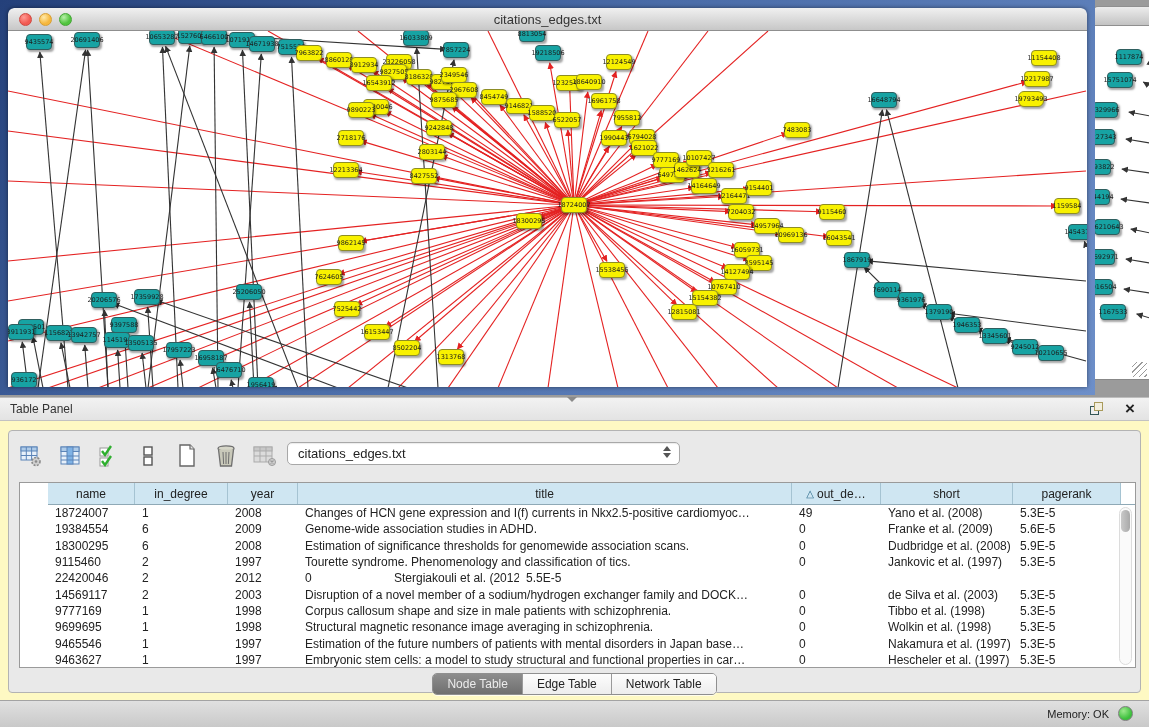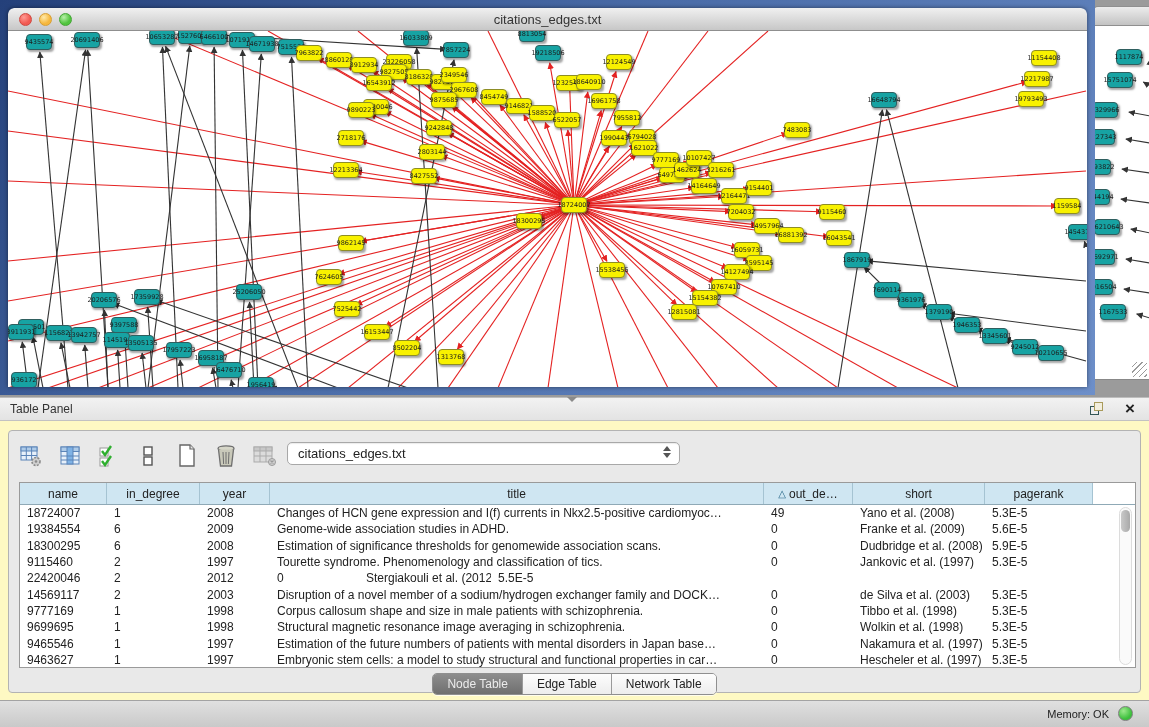--- a/index.html
+++ b/index.html
@@ -60,21 +60,21 @@
   .fx small{font-size:9px;font-weight:bold;}
   .combo{position:absolute;left:278px;top:11px;width:393px;height:23px;background:#fff;
     border:1px solid #a8a8a8;border-radius:5px;font-size:13px;color:#222;
     display:flex;align-items:center;padding-left:10px;box-shadow:inset 0 1px 1px rgba(0,0,0,.08);}
   .combo .arrows{position:absolute;right:8px;top:3px;display:flex;flex-direction:column;gap:2px;}
   .combo .arrows i{width:0;height:0;border-left:4px solid transparent;border-right:4px solid transparent;}
   .combo .arrows .up{border-bottom:5px solid #555;}
   .combo .arrows .dn{border-top:5px solid #555;}
 
   .tablebox{position:absolute;left:10px;top:51px;width:1117px;height:186px;
-    border:1px solid #9a9a9a;background:#fff;overflow:hidden;}
+    border:1px solid #9a9a9a;background:#fff;overflow:hidden;padding-left:28px;}
   .thead{display:flex;height:22px;border-bottom:1px solid #8fa9b6;}
   .th{background:#cfe6f2;border-right:1px solid #a5c3d2;font-size:12px;color:#222;
     display:flex;align-items:center;justify-content:center;gap:3px;overflow:hidden;white-space:nowrap;}
   .th .sort{font-size:10px;color:#2a6a8a;}
   .trow{display:flex;height:16.3px;}
   .td{font-size:12px;color:#222;padding-left:7px;white-space:nowrap;overflow:hidden;
     display:flex;align-items:center;}
   .vscroll{position:absolute;right:3px;top:24px;width:13px;height:158px;
     background:#fafafa;border:1px solid #dcdcdc;border-radius:7px;}
   .vthumb{position:absolute;left:1px;top:2px;width:9px;height:22px;background:linear-gradient(90deg,#c9c9c9,#a9a9a9);border-radius:5px;}
@@ -512,21 +512,21 @@
         <div class="node y" style="left: 738px; top: 149px;">
           <span>9154401</span>
         </div>
         <div class="node y" style="left: 720px; top: 173px;">
           <span>7204032</span>
         </div>
         <div class="node y" style="left: 746px; top: 187px;">
           <span>14957964</span>
         </div>
         <div class="node y" style="left: 770px; top: 196px;">
-          <span>16881392</span>
+          <span>10969136</span>
         </div>
         <div class="node y" style="left: 726px; top: 211px;">
           <span>16059731</span>
         </div>
         <div class="node y" style="left: 738px; top: 224px;">
           <span>8595145</span>
         </div>
         <div class="node y" style="left: 716px; top: 233px;">
           <span>14127494</span>
         </div>
@@ -547,21 +547,21 @@
         </div>
         <div class="node y" style="left: 818px; top: 199px;">
           <span>16043541</span>
         </div>
         <div class="node y" style="left: 1023px; top: 19px;">
           <span>11154408</span>
         </div>
         <div class="node y" style="left: 1016px; top: 40px;">
           <span>12217987</span>
         </div>
-        <div class="node y" style="left: 1010px; top: 60px;">
+        <div class="node y" style="left: 1010px; top: 60px; border-radius: 6px;">
           <span>19793493</span>
         </div>
       </div>
   </div>
 </div>
 
 <div class="bg-window">
   <div class="bg-titlebar"></div>
   <div class="bg-canvas" id="bg-canvas">
       <svg width="56" height="354" style="position: absolute; left: 0px; top: 0px;">

